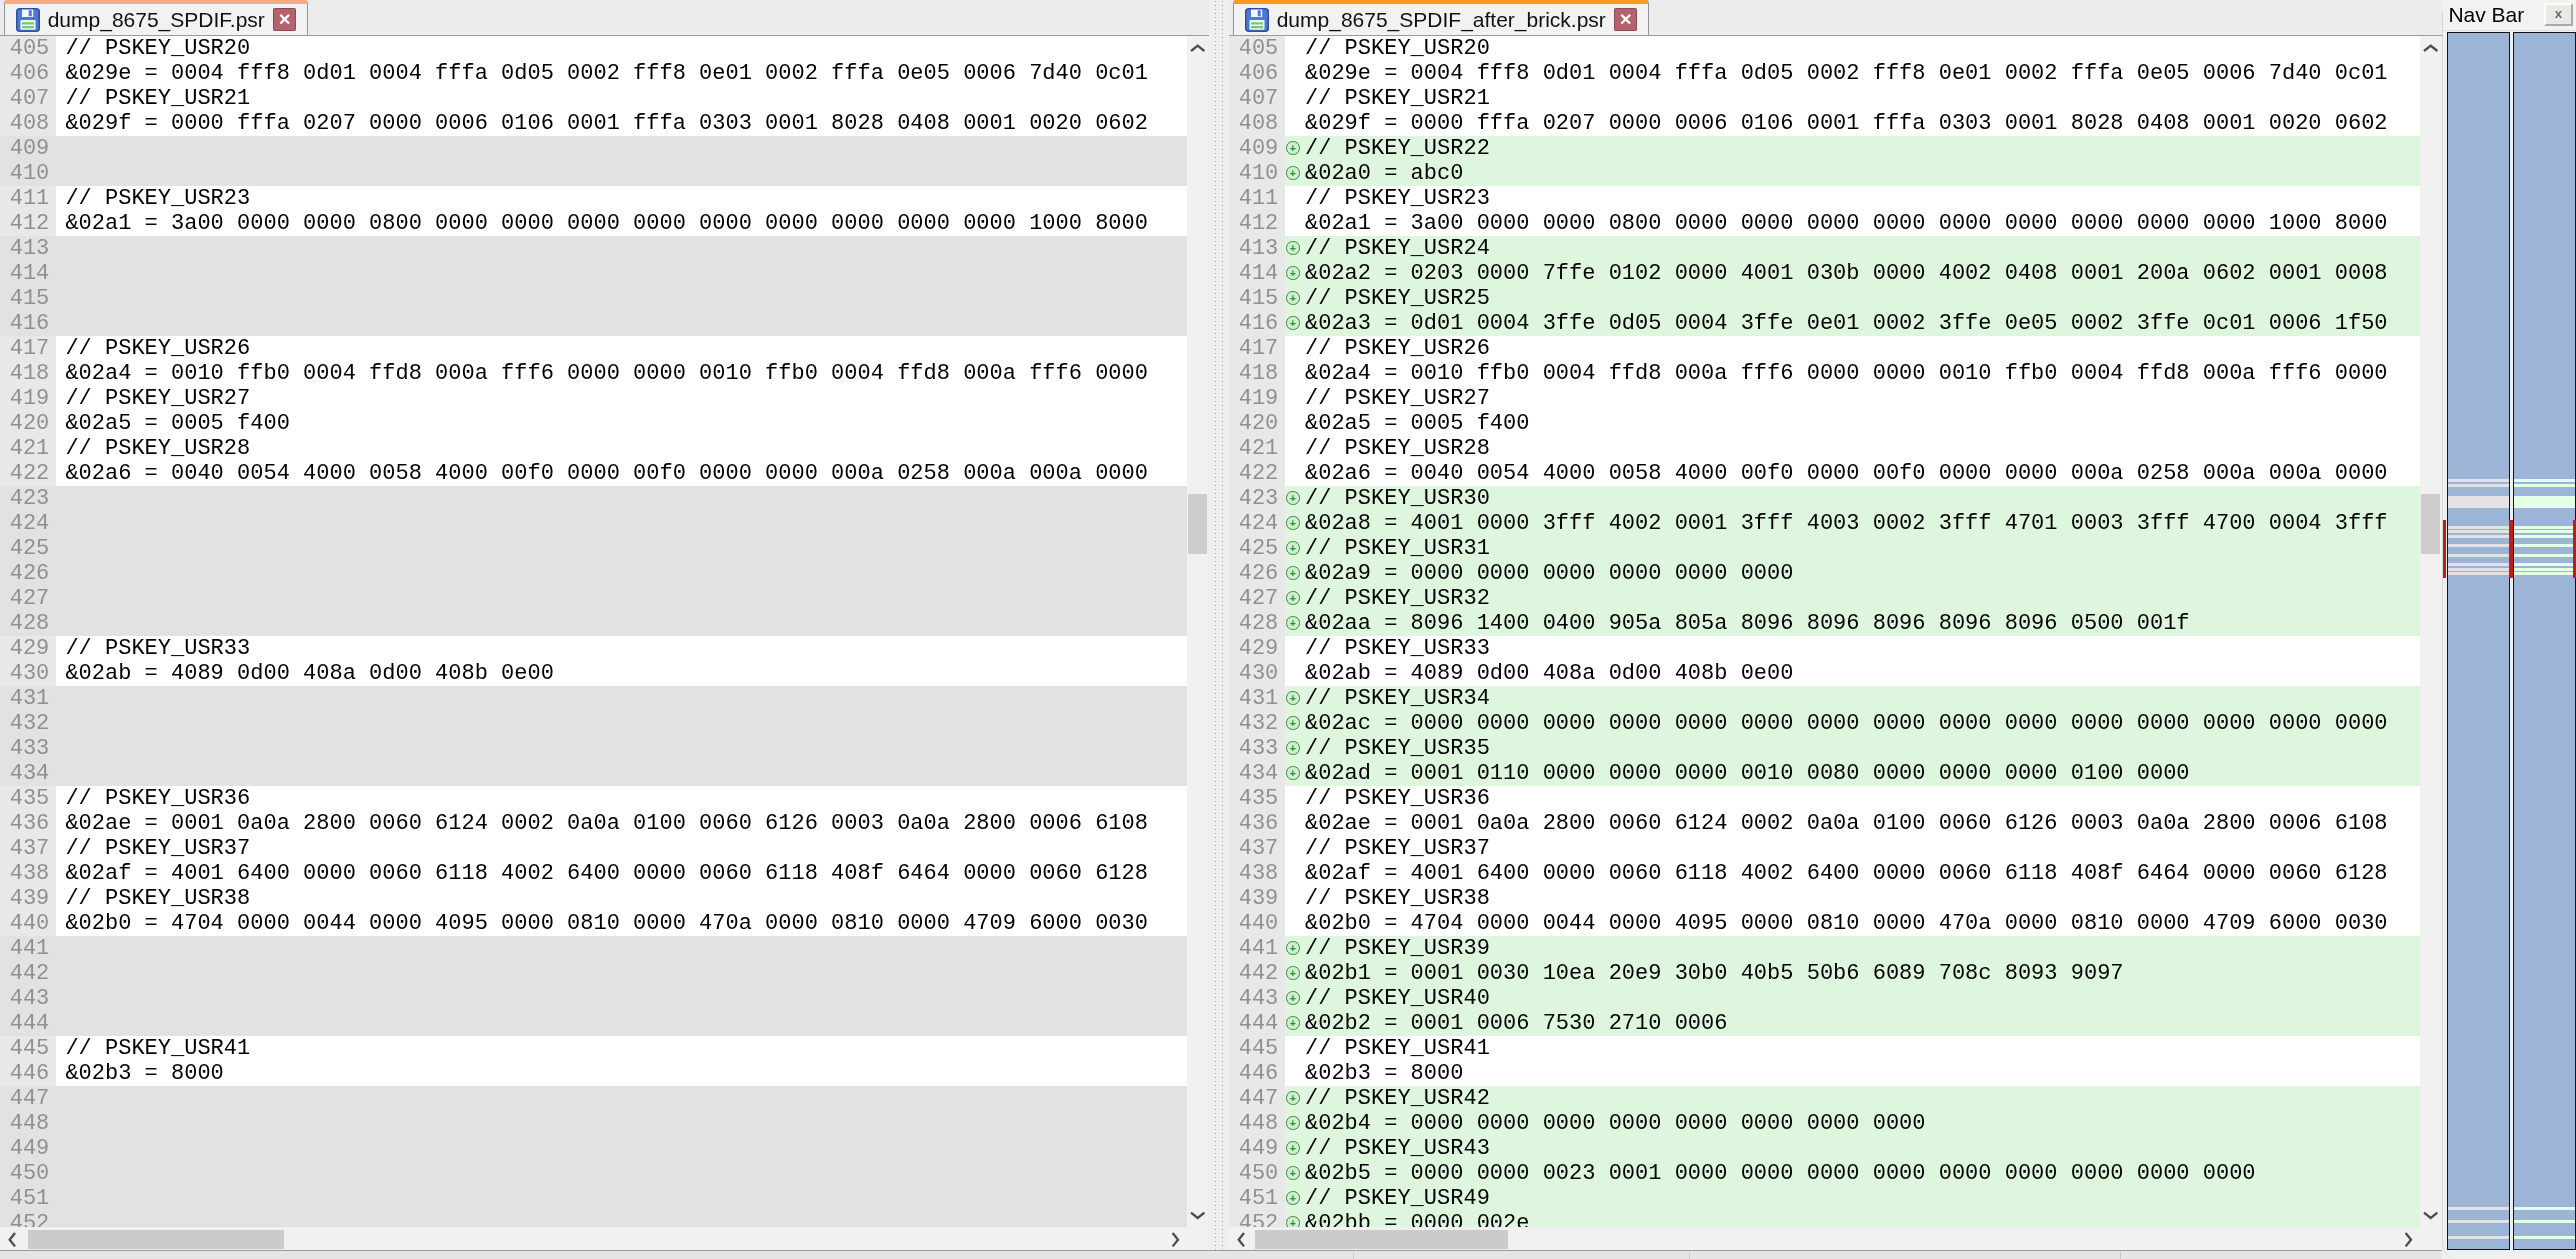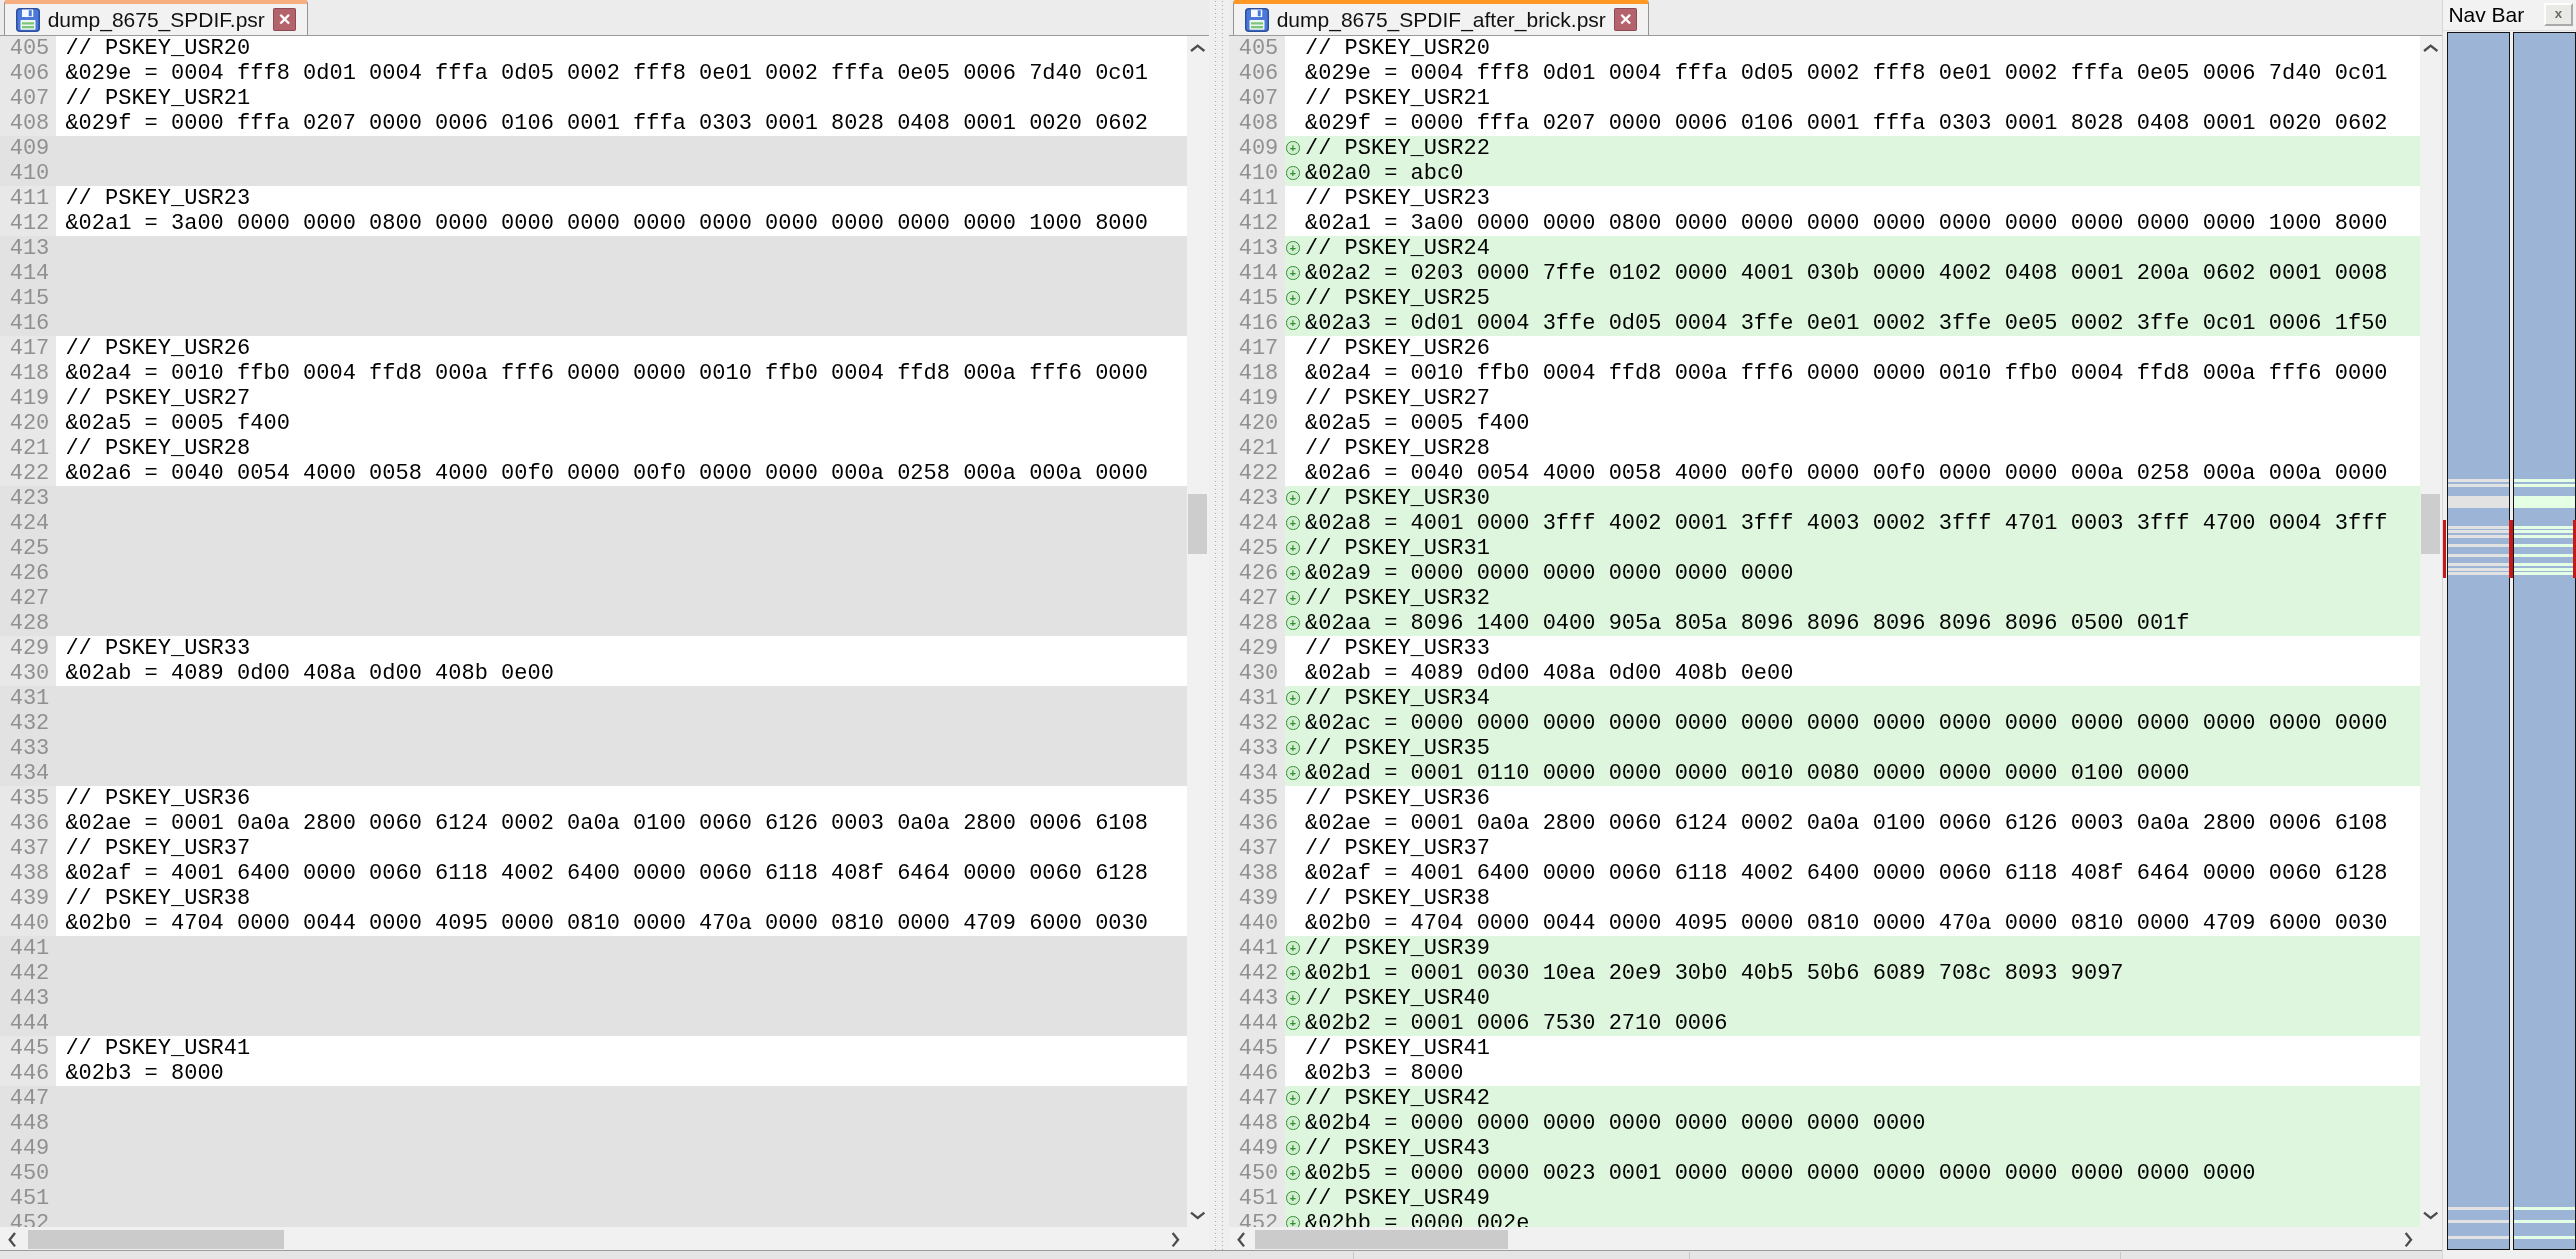--- a/index.html
+++ b/index.html
@@ -52,21 +52,21 @@
   .corner{position:absolute;top:1228px;width:21.5px;height:23px;background:#f1f1f1;}
   #view-left .corner{left:1187px;}
   #view-right .corner{left:1191px;}
   
   #splitter{position:absolute;left:1209px;top:0;width:20px;height:1250px;background:#efefef;
     background-image:repeating-linear-gradient(0deg,#a9a9a9 0 1.3px,transparent 1.3px 4px),
                      repeating-linear-gradient(0deg,#a9a9a9 0 1.3px,transparent 1.3px 4px);
     background-size:1.3px 100%,1.3px 100%;background-position:6px 0,12.7px 0;background-repeat:no-repeat;}
   
   #navbar{position:absolute;left:2442px;top:0;width:134px;height:1259px;background:#f0f0f0;
-          border-left:1.3px solid #d6d6d6;box-sizing:border-box;}
+          border-left:1.3px solid #d6d6d6;box-sizing:border-box;border-radius:16px;}
   #navbar .nb-head{position:absolute;left:0;top:0;right:0;height:29.5px;background:#f2f2f2;
           border-bottom:1.3px solid #e0e0e0;}
   #navbar .nb-title{position:absolute;left:5.4px;top:2.7px;font-size:21px;color:#000;}
   #navbar .nb-close{position:absolute;right:2.7px;top:2.7px;width:29.5px;height:23px;background:#e9e9e5;
           border:2px outset #fdfdfd;box-sizing:border-box;color:#6d6d63;font:bold 13.4px/17.4px "Liberation Sans",sans-serif;
           text-align:center;}
   #nb-cols{position:absolute;left:0;top:32px;right:0;height:1221px;}
   .nb-col{position:absolute;top:0;width:63px;height:1218px;background:#9cb5d7;border:1.3px solid #141414;
           box-sizing:border-box;overflow:hidden;}
   #nb-col-left{left:4px;} #nb-col-right{left:70px;}

